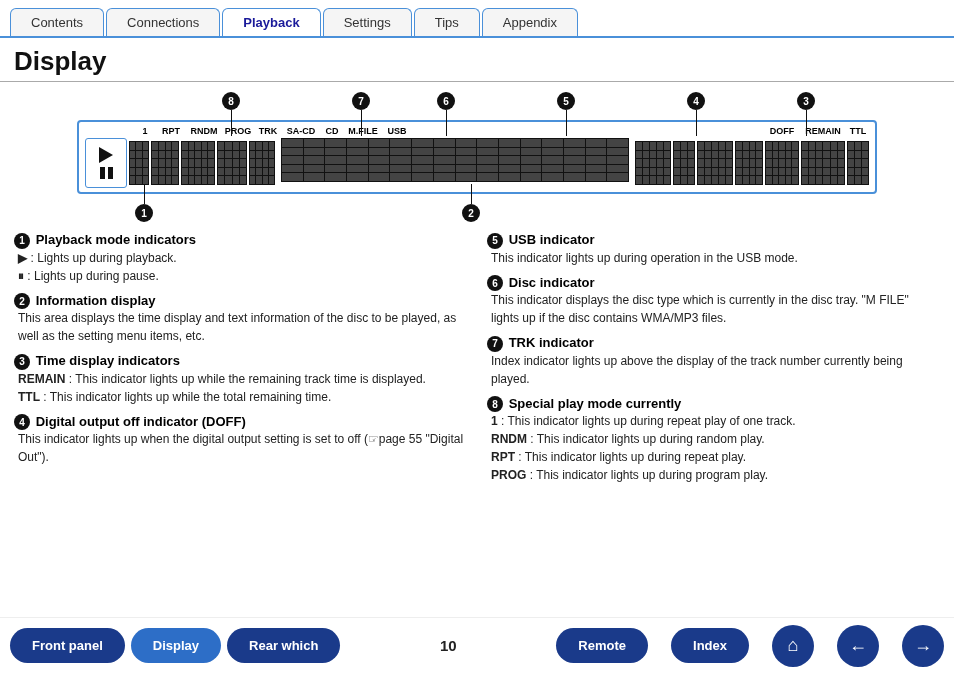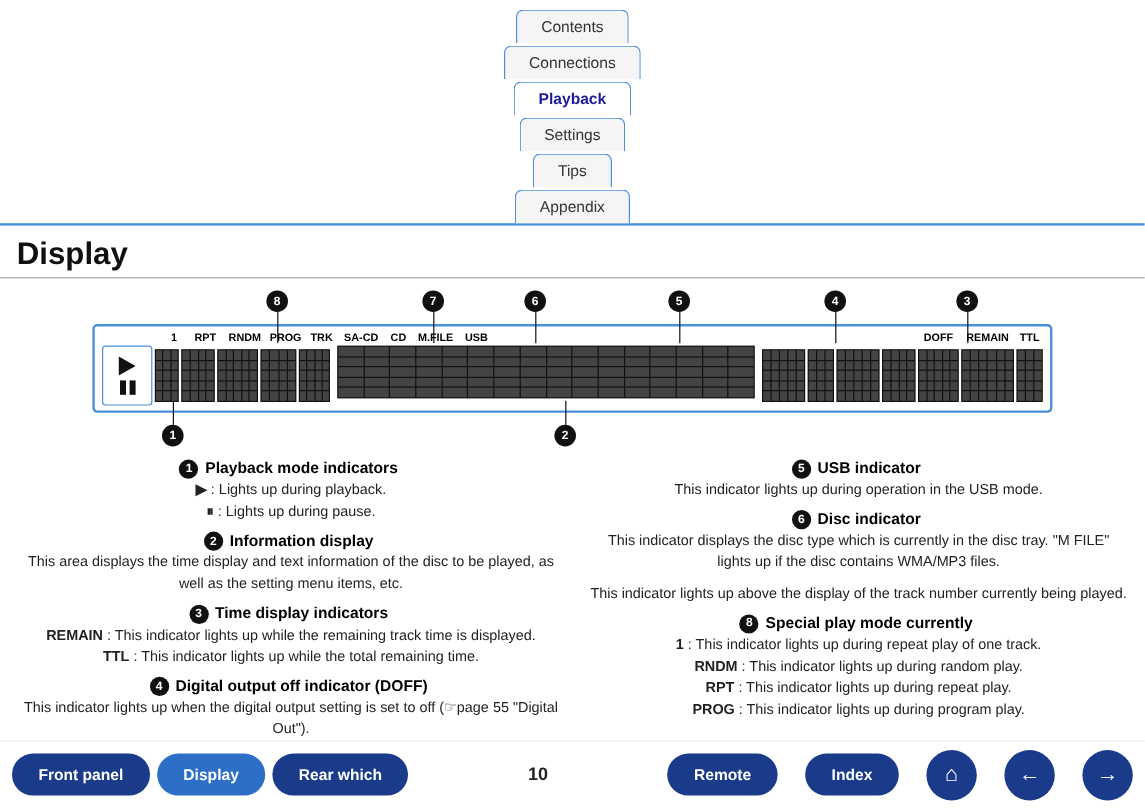--- a/index.html
+++ b/index.html
@@ -8,25 +8,24 @@
       font-size: 13px;
       background: #fff;
       width: 954px;
       min-height: 673px;
       overflow: hidden;
     }
 
     
     .top-nav {
       display: flex;
-      align-items: center;
+      align-items: flex-end;
       padding: 8px 10px 0 10px;
       border-bottom: 2px solid #4a90d9;
       gap: 2px;
-      flex-direction: column;
     }
     .tab {
       padding: 6px 20px;
       border: 1.5px solid #4a90d9;
       border-bottom: none;
       border-radius: 6px 6px 0 0;
       font-size: 13px;
       color: #333;
       cursor: pointer;
       background: #f5f5f5;
@@ -88,21 +87,20 @@
     .pause-bar {
       width: 5px;
       height: 12px;
       background: #111;
     }
 
     
     .desc-columns {
       display: flex;
       gap: 20px;
-      text-align: center;
     }
     .desc-col {
       flex: 1;
     }
     .desc-item {
       margin-bottom: 8px;
     }
     .desc-item-title {
       font-weight: bold;
       font-size: 13px;
@@ -771,22 +769,26 @@
         <div class="desc-item-title">
           <span class="num-badge">6</span>
           <span>Disc indicator</span>
         </div>
         <div class="desc-item-body">
           This indicator displays the disc type which is currently in the disc tray. "M FILE" lights up if the disc contains WMA/MP3 files.
         </div>
       </div>
 
       <div class="desc-item">
+        <div class="desc-item-title">
+          <span class="num-badge">7</span>
+          <span>TRK indicator</span>
+        </div>
         <div class="desc-item-body">
-          This indicator lights up above the display of the track number currently being played.
+          Index indicator lights up above the display of the track number currently being played.
         </div>
       </div>
 
       <div class="desc-item">
         <div class="desc-item-title">
           <span class="num-badge">8</span>
           <span>Special play mode currently</span>
         </div>
         <div class="desc-item-body">
           <div><span class="kw">1</span> : This indicator lights up during repeat play of one track.</div>

